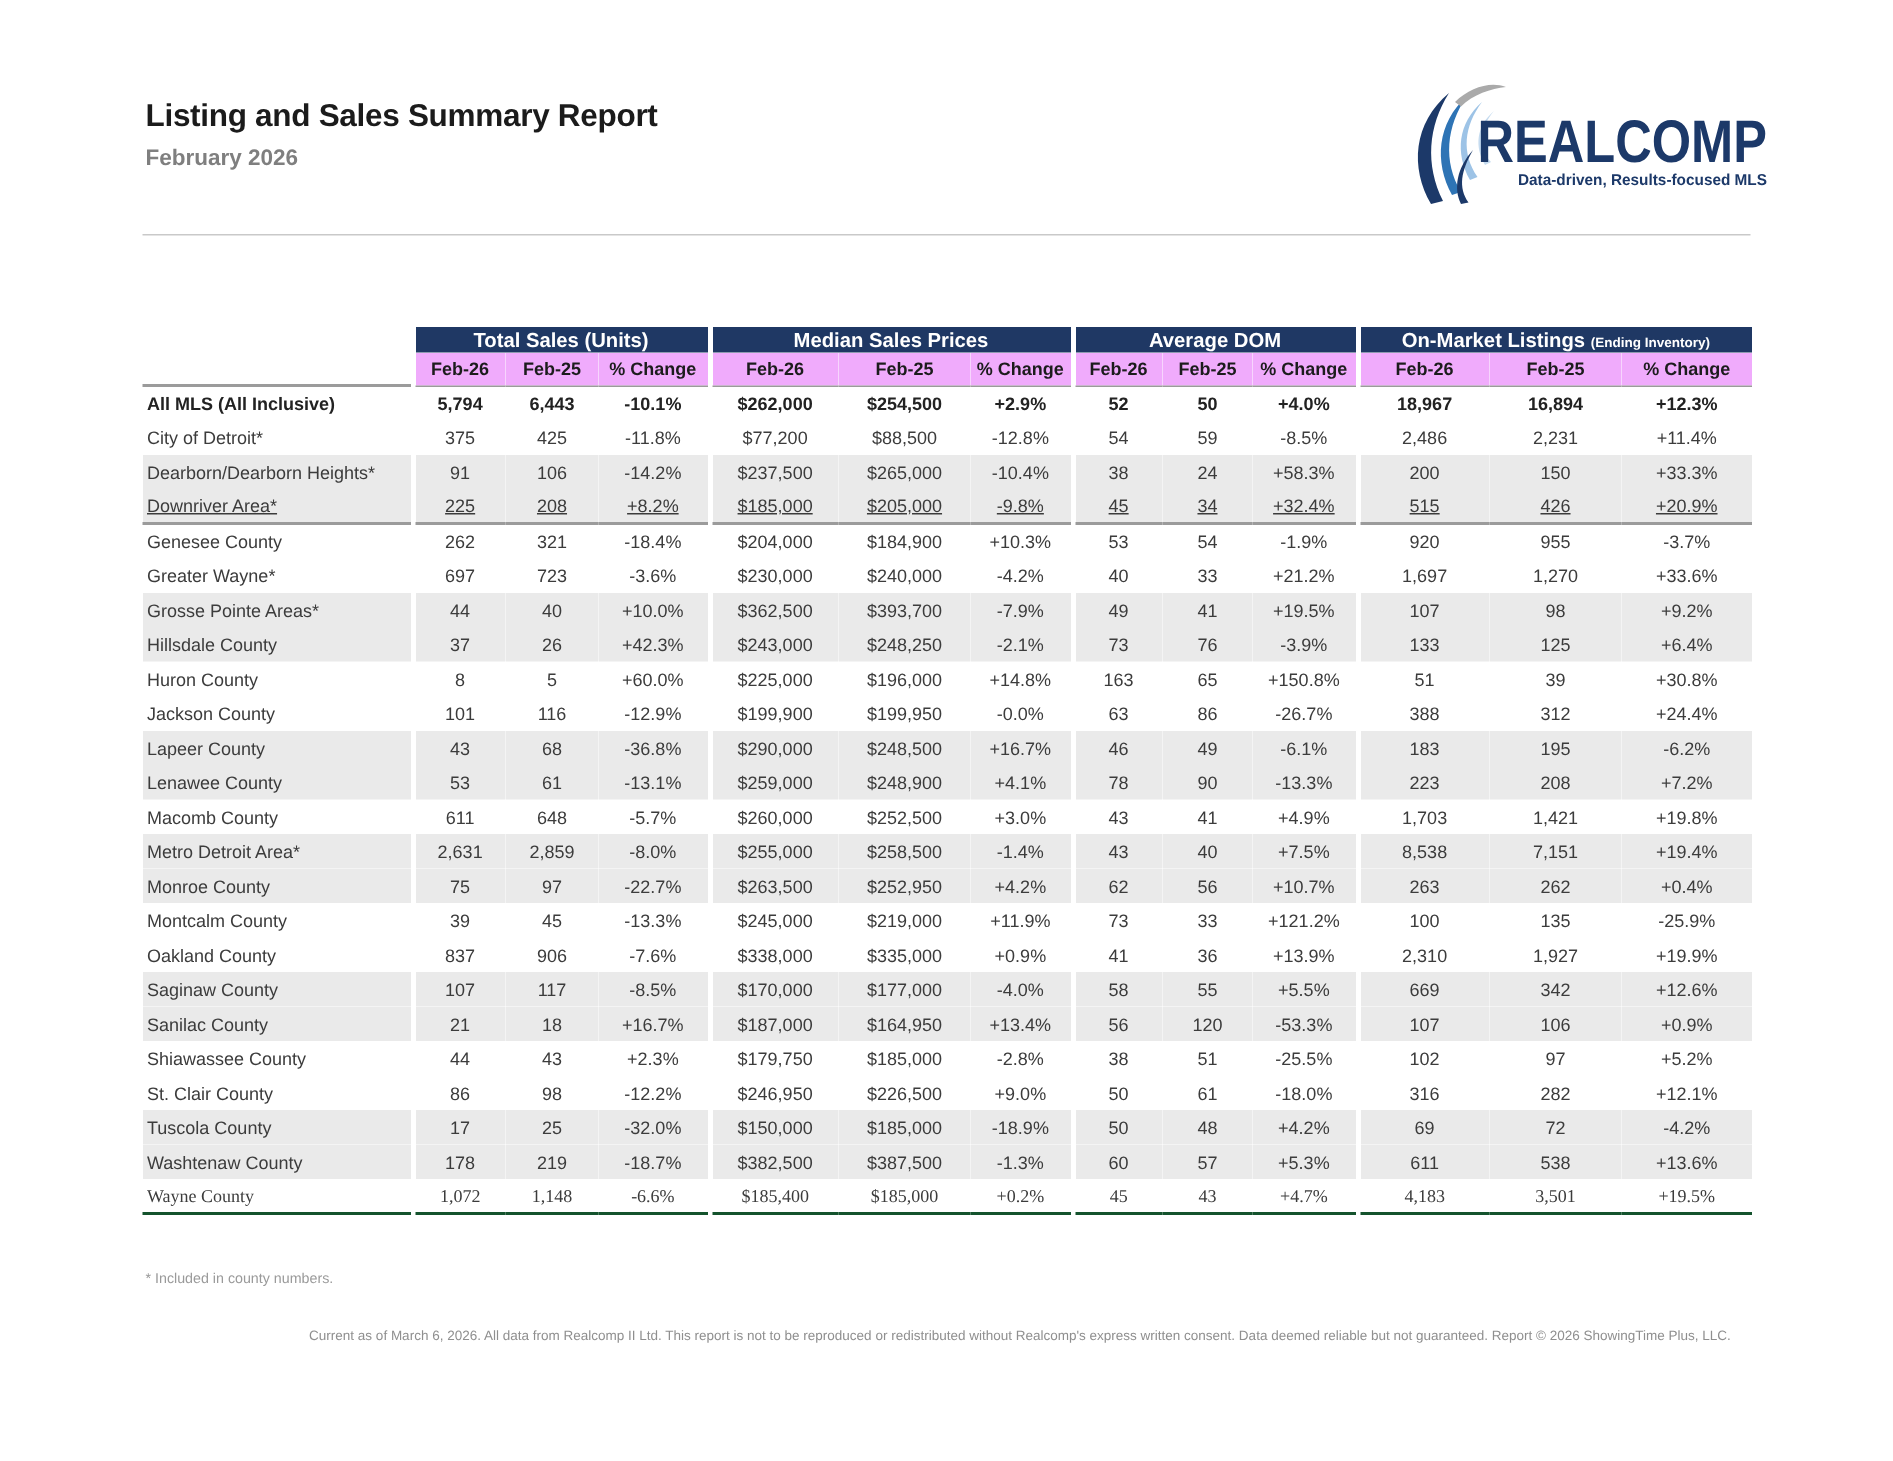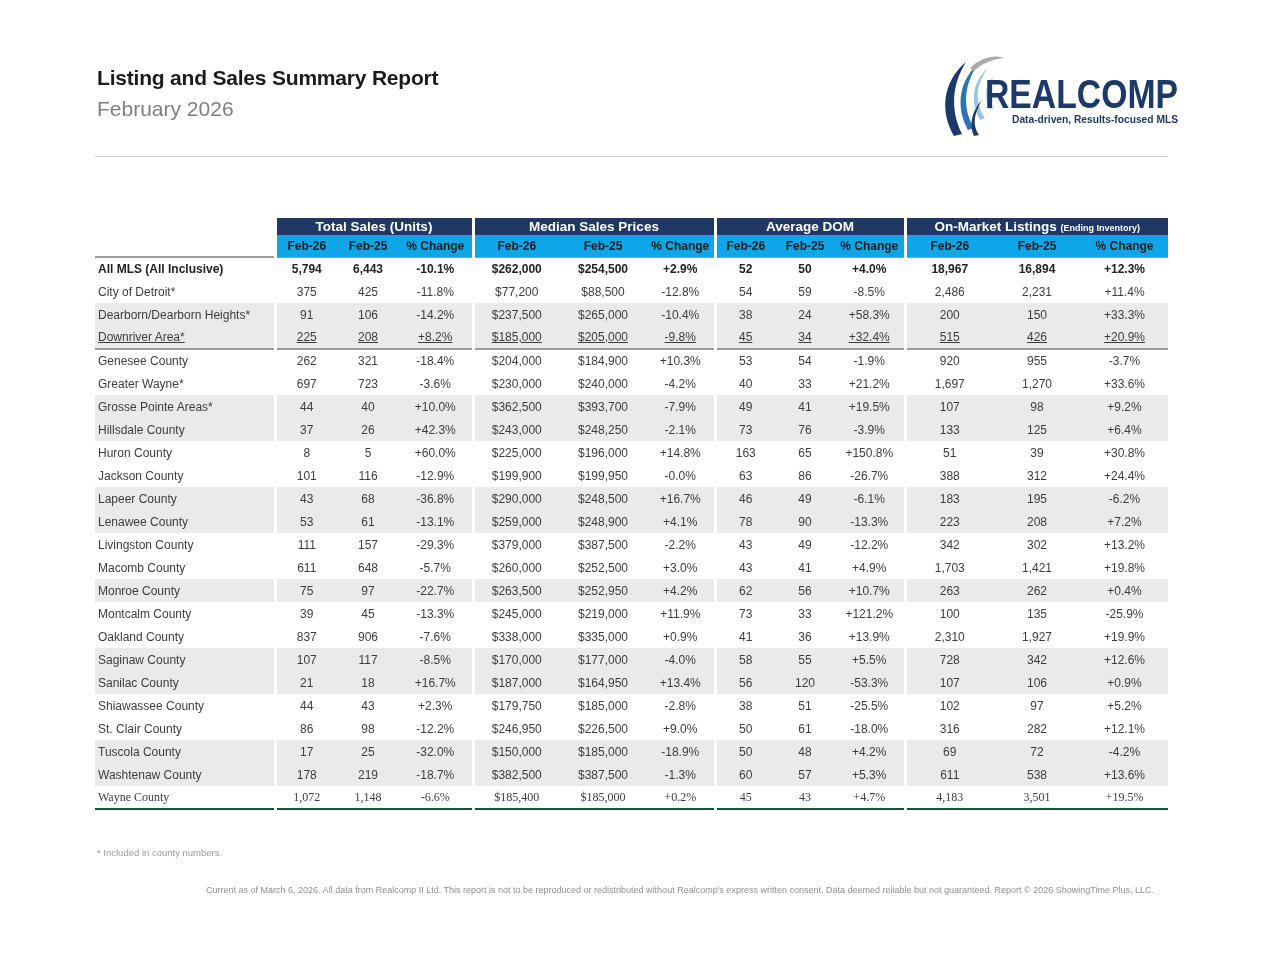--- a/index.html
+++ b/index.html
@@ -7,38 +7,38 @@
     width:1262px; height:974px; background:#ffffff; overflow:hidden;
     font-family:"Liberation Sans", sans-serif; position:relative;
   }
   .page { position:absolute; inset:0;padding-left:17px; }
   h1.title {
     position:absolute; left:97px; top:66px;
     font-size:21px; font-weight:bold; color:#1b1b1b; letter-spacing:-0.2px;
   }
   h2.subtitle {
     position:absolute; left:97px; top:97px;
-    font-size:21px; font-weight:normal; color:#7f7f7f;
+    font-size:15px; font-weight:bold; color:#7f7f7f;
   }
   svg.logo { position:absolute; left:938px; top:56px; width:242px; height:82px; }
   .rule { position:absolute; left:95px; top:156px; width:1072px; height:1px; background:#c9c9c9; }
 
   table.summary {
     position:absolute; left:95px; top:218px;
     border-collapse:collapse; table-layout:fixed;
   }
   th, td { overflow:hidden; white-space:nowrap; }
   .ghead {
     background:#1f3864; color:#ffffff; font-weight:bold; font-size:13.5px;
     height:17px; text-align:center; vertical-align:middle;
   }
   .gsuffix { font-size:9px; font-weight:bold; }
   .labelhead { background:#ffffff; }
   .sub {
-    background:#0ea5e9; color:#1c1c1c; font-weight:bold; font-size:12px;
+    background:#f0abfc; color:#1c1c1c; font-weight:bold; font-size:12px;
     height:22px; text-align:center; vertical-align:middle;
   }
   tbody td {
     background:#ffffff; height:23px; font-size:12px; color:#3c3c3c;
     text-align:center; vertical-align:middle;
   }
   td.rowlabel { text-align:left; padding-left:3px; }
   tr.stripe td { background:#eaeaea; }
   tr.bold td { font-weight:bold; color:#222222; }
   .gstart { border-left:3px solid #ffffff; }
@@ -294,50 +294,50 @@
           <td class="num">$248,900</td>
           <td class="num">+4.1%</td>
           <td class="num gstart">78</td>
           <td class="num">90</td>
           <td class="num">-13.3%</td>
           <td class="num gstart">223</td>
           <td class="num">208</td>
           <td class="num">+7.2%</td>
         </tr>
         <tr class="">
-          <td class="rowlabel">Livingston County</td>
-          <td class="num gstart">111</td>
-          <td class="num">157</td>
-          <td class="num">-29.3%</td>
-          <td class="num gstart">$379,000</td>
-          <td class="num">$387,500</td>
-          <td class="num">-2.2%</td>
-          <td class="num gstart">43</td>
-          <td class="num">49</td>
-          <td class="num">-12.2%</td>
-          <td class="num gstart">342</td>
-          <td class="num">302</td>
-          <td class="num">+13.2%</td>
-        </tr>
-        <tr class="">
           <td class="rowlabel">Macomb County</td>
           <td class="num gstart">611</td>
           <td class="num">648</td>
           <td class="num">-5.7%</td>
           <td class="num gstart">$260,000</td>
           <td class="num">$252,500</td>
           <td class="num">+3.0%</td>
           <td class="num gstart">43</td>
           <td class="num">41</td>
           <td class="num">+4.9%</td>
           <td class="num gstart">1,703</td>
           <td class="num">1,421</td>
           <td class="num">+19.8%</td>
         </tr>
         <tr class="stripe">
+          <td class="rowlabel">Metro Detroit Area*</td>
+          <td class="num gstart">2,631</td>
+          <td class="num">2,859</td>
+          <td class="num">-8.0%</td>
+          <td class="num gstart">$255,000</td>
+          <td class="num">$258,500</td>
+          <td class="num">-1.4%</td>
+          <td class="num gstart">43</td>
+          <td class="num">40</td>
+          <td class="num">+7.5%</td>
+          <td class="num gstart">8,538</td>
+          <td class="num">7,151</td>
+          <td class="num">+19.4%</td>
+        </tr>
+        <tr class="stripe">
           <td class="rowlabel">Monroe County</td>
           <td class="num gstart">75</td>
           <td class="num">97</td>
           <td class="num">-22.7%</td>
           <td class="num gstart">$263,500</td>
           <td class="num">$252,950</td>
           <td class="num">+4.2%</td>
           <td class="num gstart">62</td>
           <td class="num">56</td>
           <td class="num">+10.7%</td>
@@ -379,21 +379,21 @@
           <td class="rowlabel">Saginaw County</td>
           <td class="num gstart">107</td>
           <td class="num">117</td>
           <td class="num">-8.5%</td>
           <td class="num gstart">$170,000</td>
           <td class="num">$177,000</td>
           <td class="num">-4.0%</td>
           <td class="num gstart">58</td>
           <td class="num">55</td>
           <td class="num">+5.5%</td>
-          <td class="num gstart">728</td>
+          <td class="num gstart">669</td>
           <td class="num">342</td>
           <td class="num">+12.6%</td>
         </tr>
         <tr class="stripe">
           <td class="rowlabel">Sanilac County</td>
           <td class="num gstart">21</td>
           <td class="num">18</td>
           <td class="num">+16.7%</td>
           <td class="num gstart">$187,000</td>
           <td class="num">$164,950</td>

